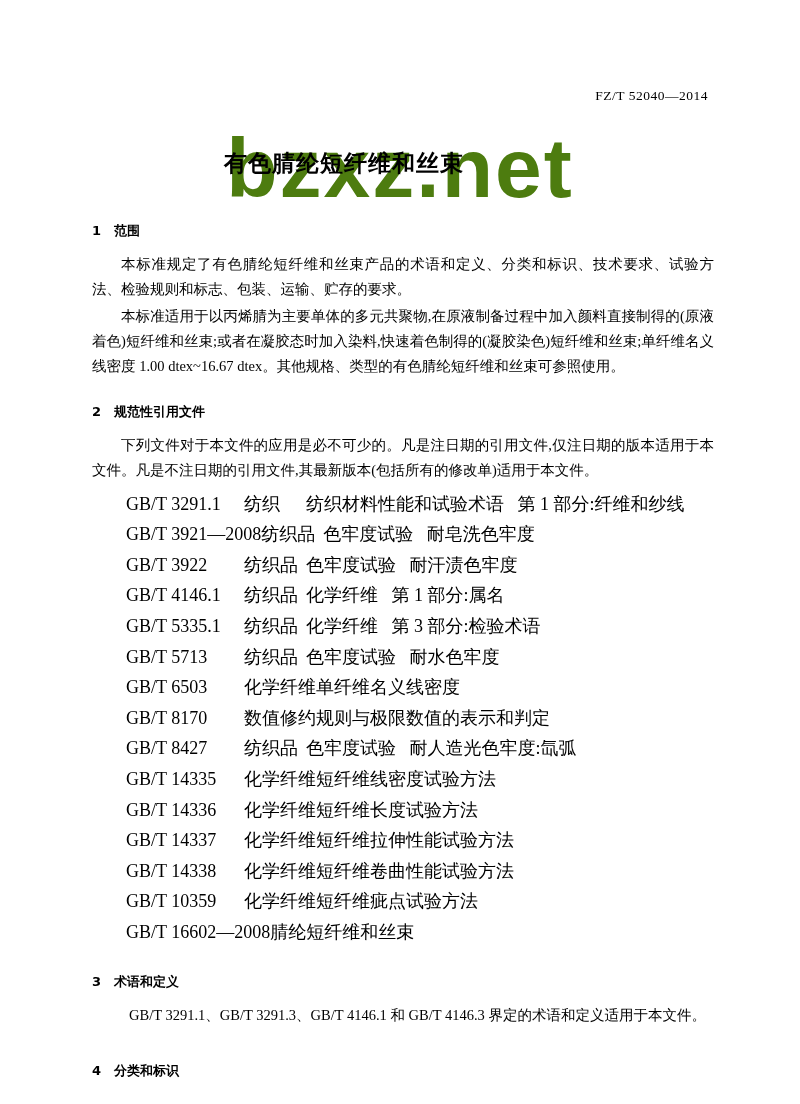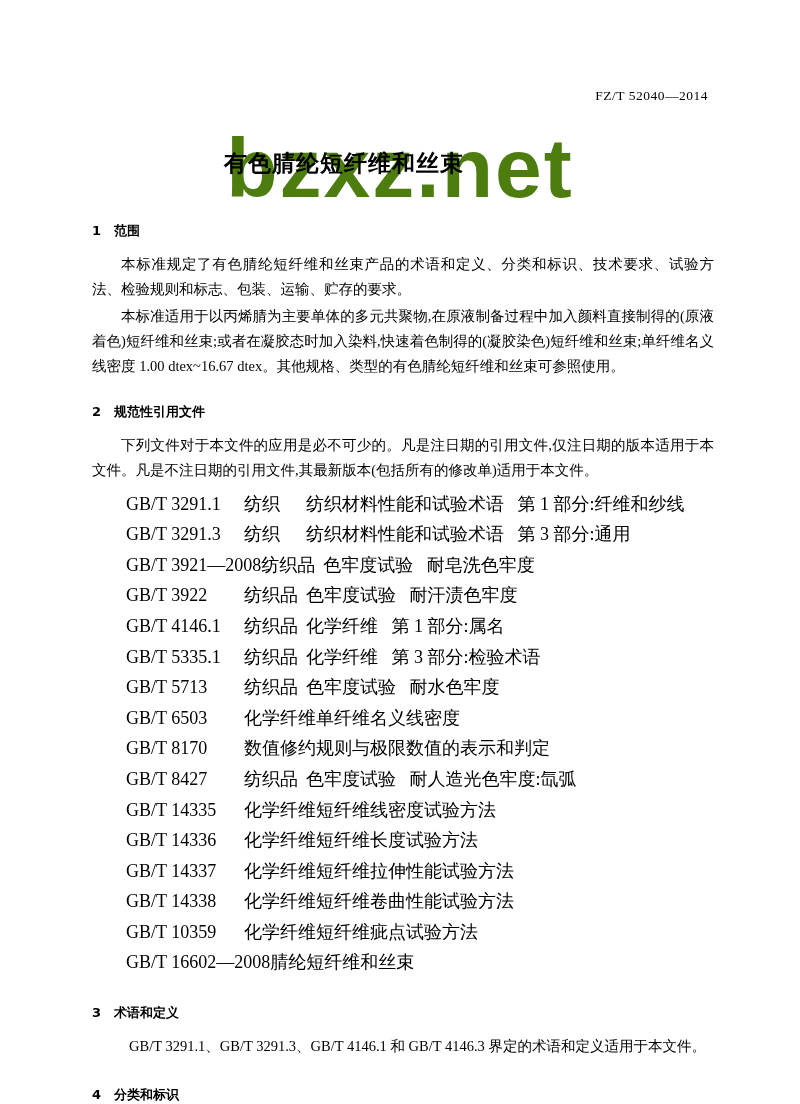--- a/index.html
+++ b/index.html
@@ -100,23 +100,22 @@
     display: inline-block;
     min-width: 118px;
   }
   .ref-a {
     display: inline-block;
     min-width: 62px;
   }
   .para-noind {
     font-size: 14.5px;
     line-height: 1.72;
-    margin: 1px;
+    margin: 8px;
     text-indent: 2em;
-    text-align: center;
   }
   .sub-h {
     font-family: Liberation Serif, serif;
     font-weight: bold;
     font-size: 13px;
     margin: 0 0 12px 12px;
   }
   .sub-h .num {
     display: inline-block;
     min-width: 34px;
@@ -154,21 +153,20 @@
 
       <div class="gap-md"></div>
 
       <div class="sec-h">
         <span class="num">2</span><span>规范性引用文件</span>
       </div>
       <p class="para">下列文件对于本文件的应用是必不可少的。凡是注日期的引用文件,仅注日期的版本适用于本文件。凡是不注日期的引用文件,其最新版本(包括所有的修改单)适用于本文件。</p>
 
       <ul class="ref-list">
         <li><span class="ref-code">GB/T 3291.1</span><span class="ref-a">纺织</span><span>纺织材料性能和试验术语</span>&nbsp;&nbsp;&nbsp;<span>第 1 部分:纤维和纱线</span></li>
-        <li><span class="ref-code">GB/T 3291.3</span><span class="ref-a">纺织</span><span>纺织材料性能和试验术语</span>&nbsp;&nbsp;&nbsp;<span>第 3 部分:通用</span></li>
         <li><span class="ref-code">GB/T 3921—2008</span><span class="ref-a">纺织品</span><span>色牢度试验</span>&nbsp;&nbsp;&nbsp;<span>耐皂洗色牢度</span></li>
         <li><span class="ref-code">GB/T 3922</span><span class="ref-a">纺织品</span><span>色牢度试验</span>&nbsp;&nbsp;&nbsp;<span>耐汗渍色牢度</span></li>
         <li><span class="ref-code">GB/T 4146.1</span><span class="ref-a">纺织品</span><span>化学纤维</span>&nbsp;&nbsp;&nbsp;<span>第 1 部分:属名</span></li>
         <li><span class="ref-code">GB/T 5335.1</span><span class="ref-a">纺织品</span><span>化学纤维</span>&nbsp;&nbsp;&nbsp;<span>第 3 部分:检验术语</span></li>
         <li><span class="ref-code">GB/T 5713</span><span class="ref-a">纺织品</span><span>色牢度试验</span>&nbsp;&nbsp;&nbsp;<span>耐水色牢度</span></li>
         <li><span class="ref-code">GB/T 6503</span><span class="ref-a">化学纤维</span><span>单纤维名义线密度</span></li>
         <li><span class="ref-code">GB/T 8170</span><span>数值修约规则与极限数值的表示和判定</span></li>
         <li><span class="ref-code">GB/T 8427</span><span class="ref-a">纺织品</span><span>色牢度试验</span>&nbsp;&nbsp;&nbsp;<span>耐人造光色牢度:氙弧</span></li>
         <li><span class="ref-code">GB/T 14335</span><span class="ref-a">化学纤维</span><span>短纤维线密度试验方法</span></li>
         <li><span class="ref-code">GB/T 14336</span><span class="ref-a">化学纤维</span><span>短纤维长度试验方法</span></li>

